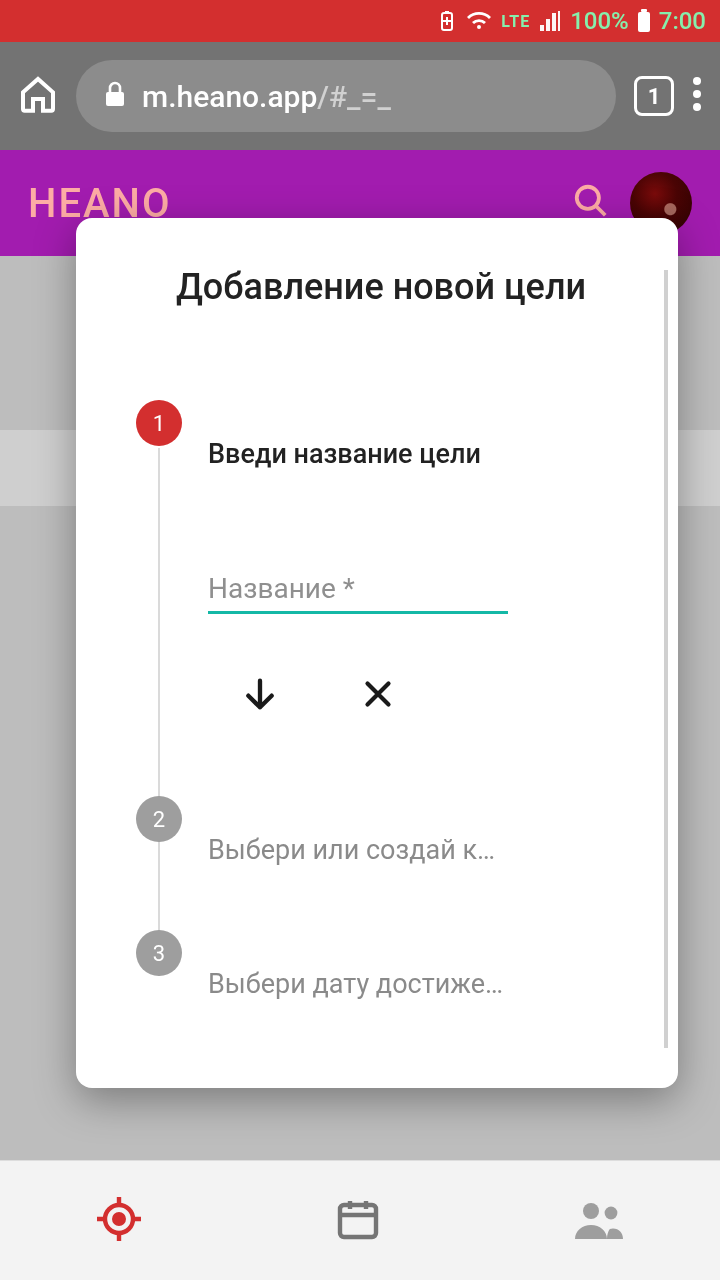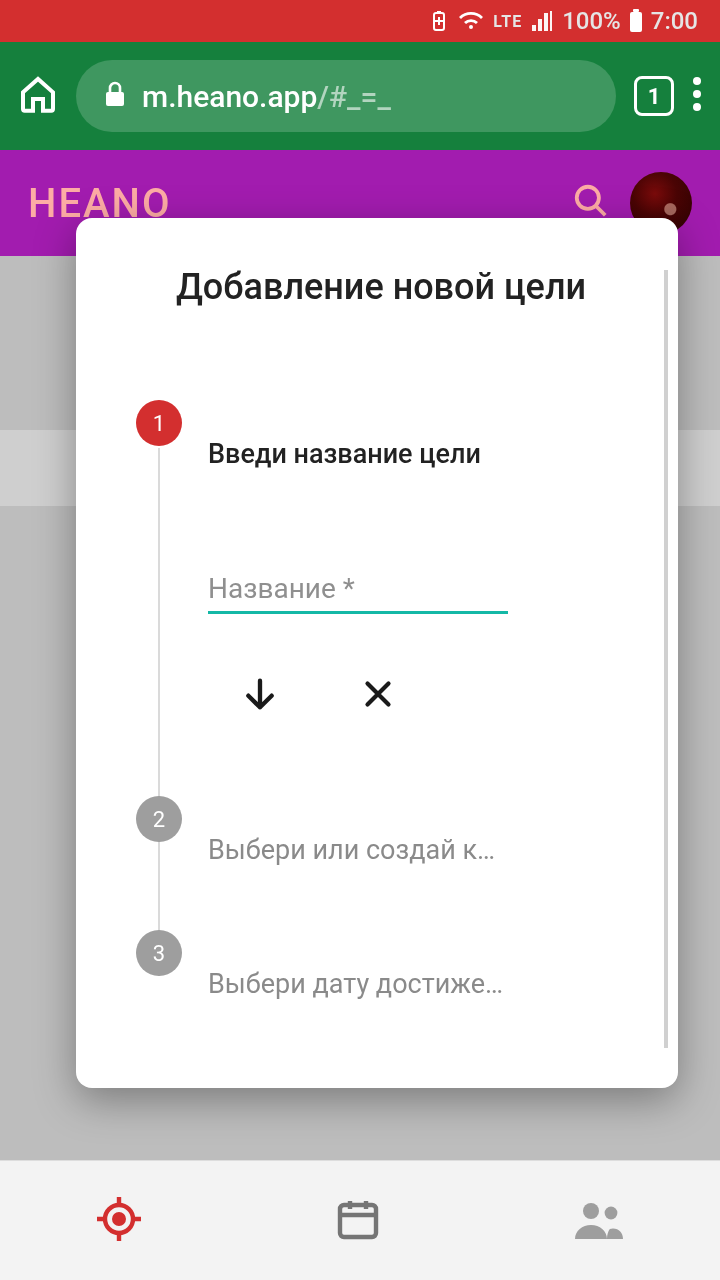--- a/index.html
+++ b/index.html
@@ -2,36 +2,36 @@
 <html><head>
 <meta charset="utf-8">
 <style>
   * { margin: 0; padding: 0; box-sizing: border-box; font-family: -apple-system, Roboto, "Helvetica Neue", Arial, sans-serif; }
   html, body { width: 720px; height: 1280px; overflow: hidden; background: #bdbdbd; }
 
   
   .status-bar {
     height: 42px;
     background: #d32f2f;
-    color: #e5e5e5;
+    color: #86efac;
     display: flex;
     justify-content: flex-end;
     align-items: center;
-    padding: 0 22px;
+    padding: 0 14px;
     font-size: 24px;
     font-weight: 500;
     gap: 8px;
   }
   .status-bar .lte { font-size: 16px; font-weight: 700; letter-spacing: 1px; }
   .status-bar svg { display: block; }
 
   
   .browser-chrome {
     height: 108px;
-    background: #15803d;
+    background: #737373;
     display: flex;
     align-items: center;
     padding: 0 18px;
     gap: 18px;
   }
   .omnibox {
     flex: 1;
     height: 72px;
     background: rgba(255,255,255,0.18);
     border-radius: 36px;

